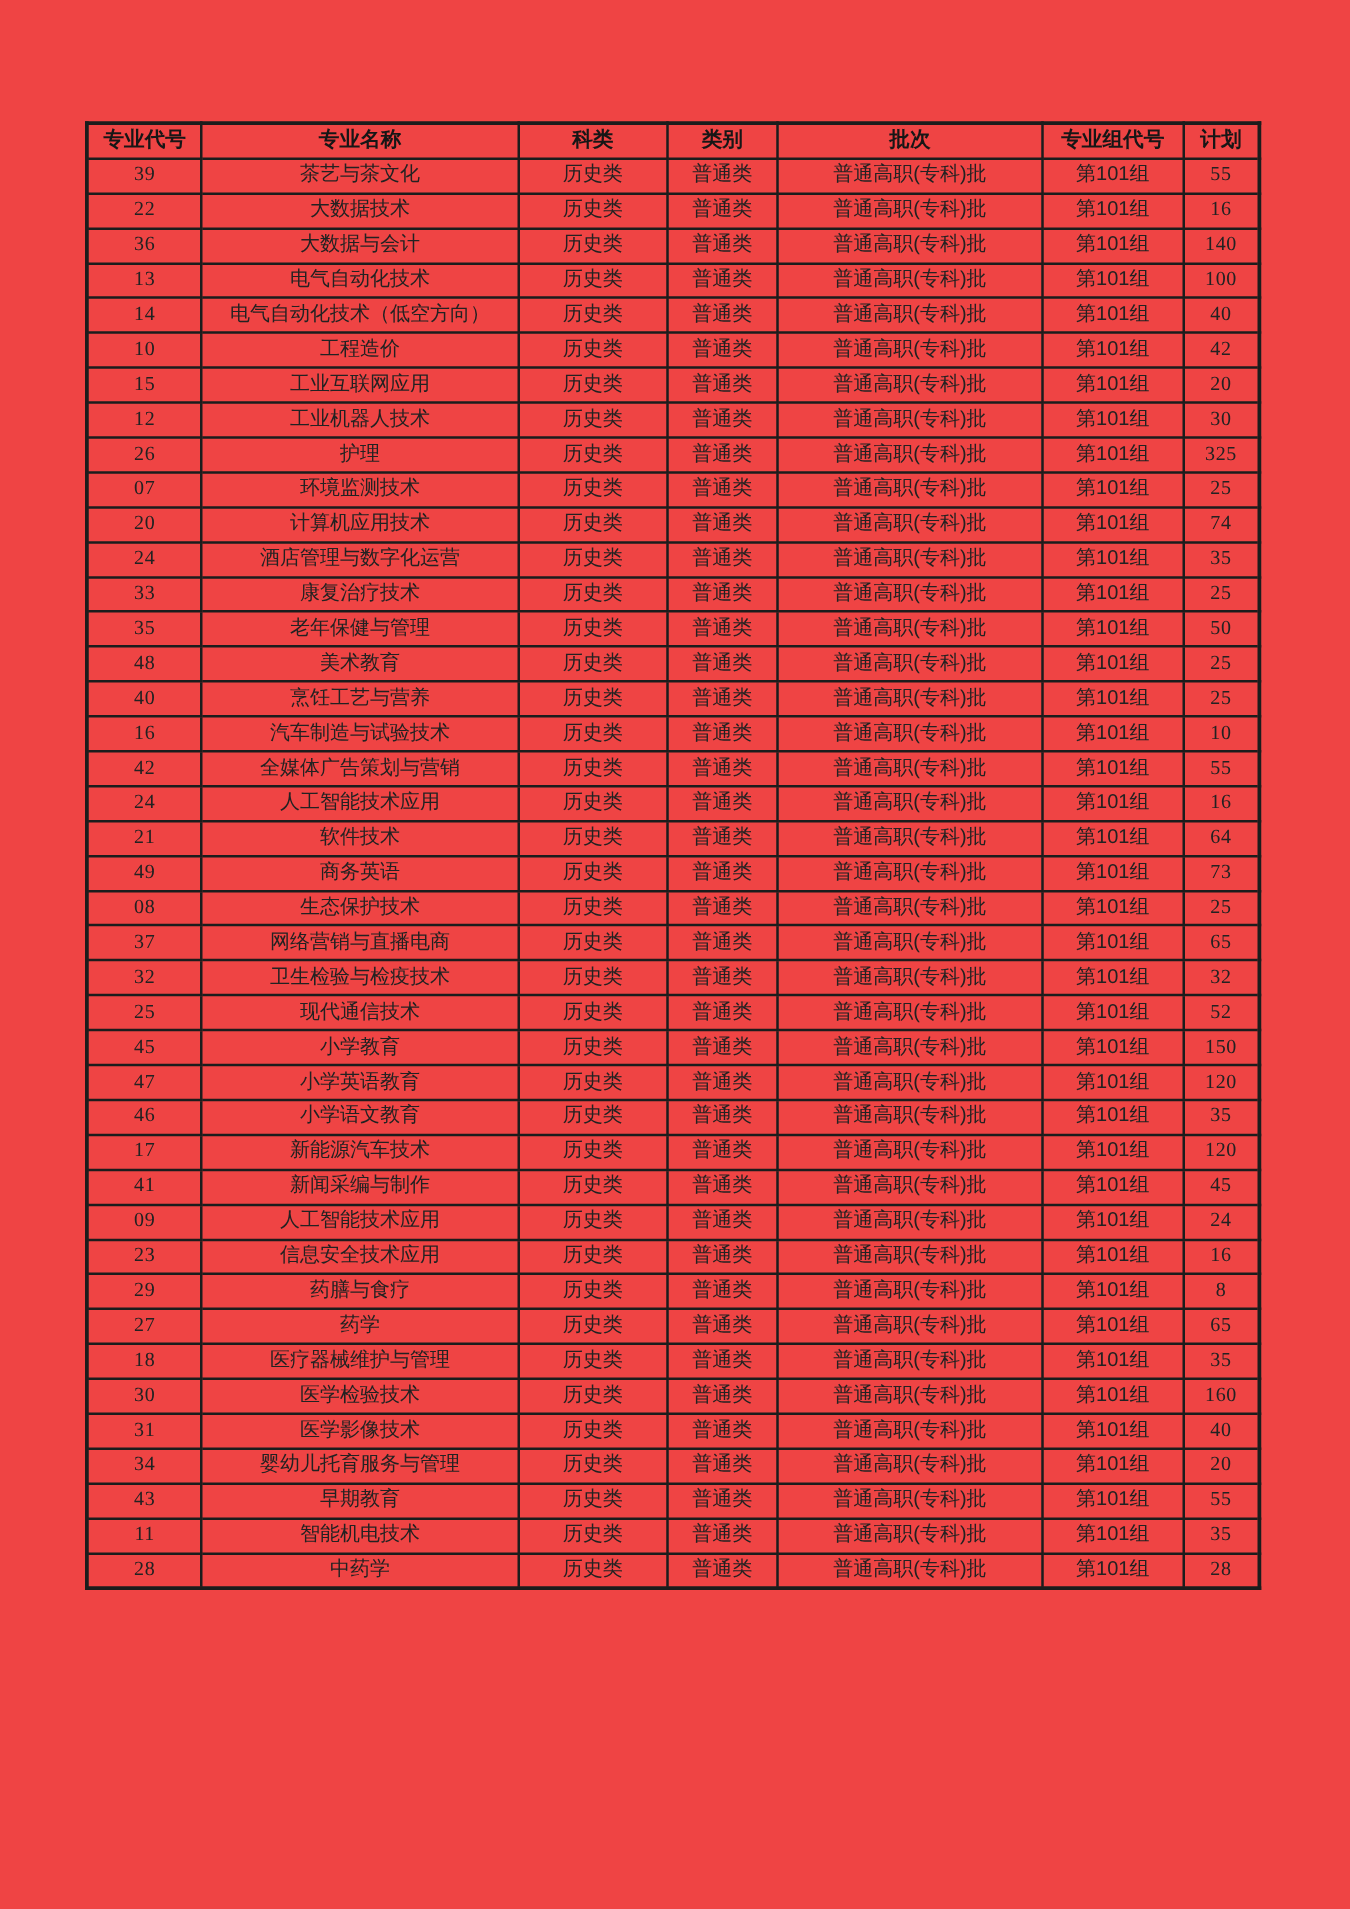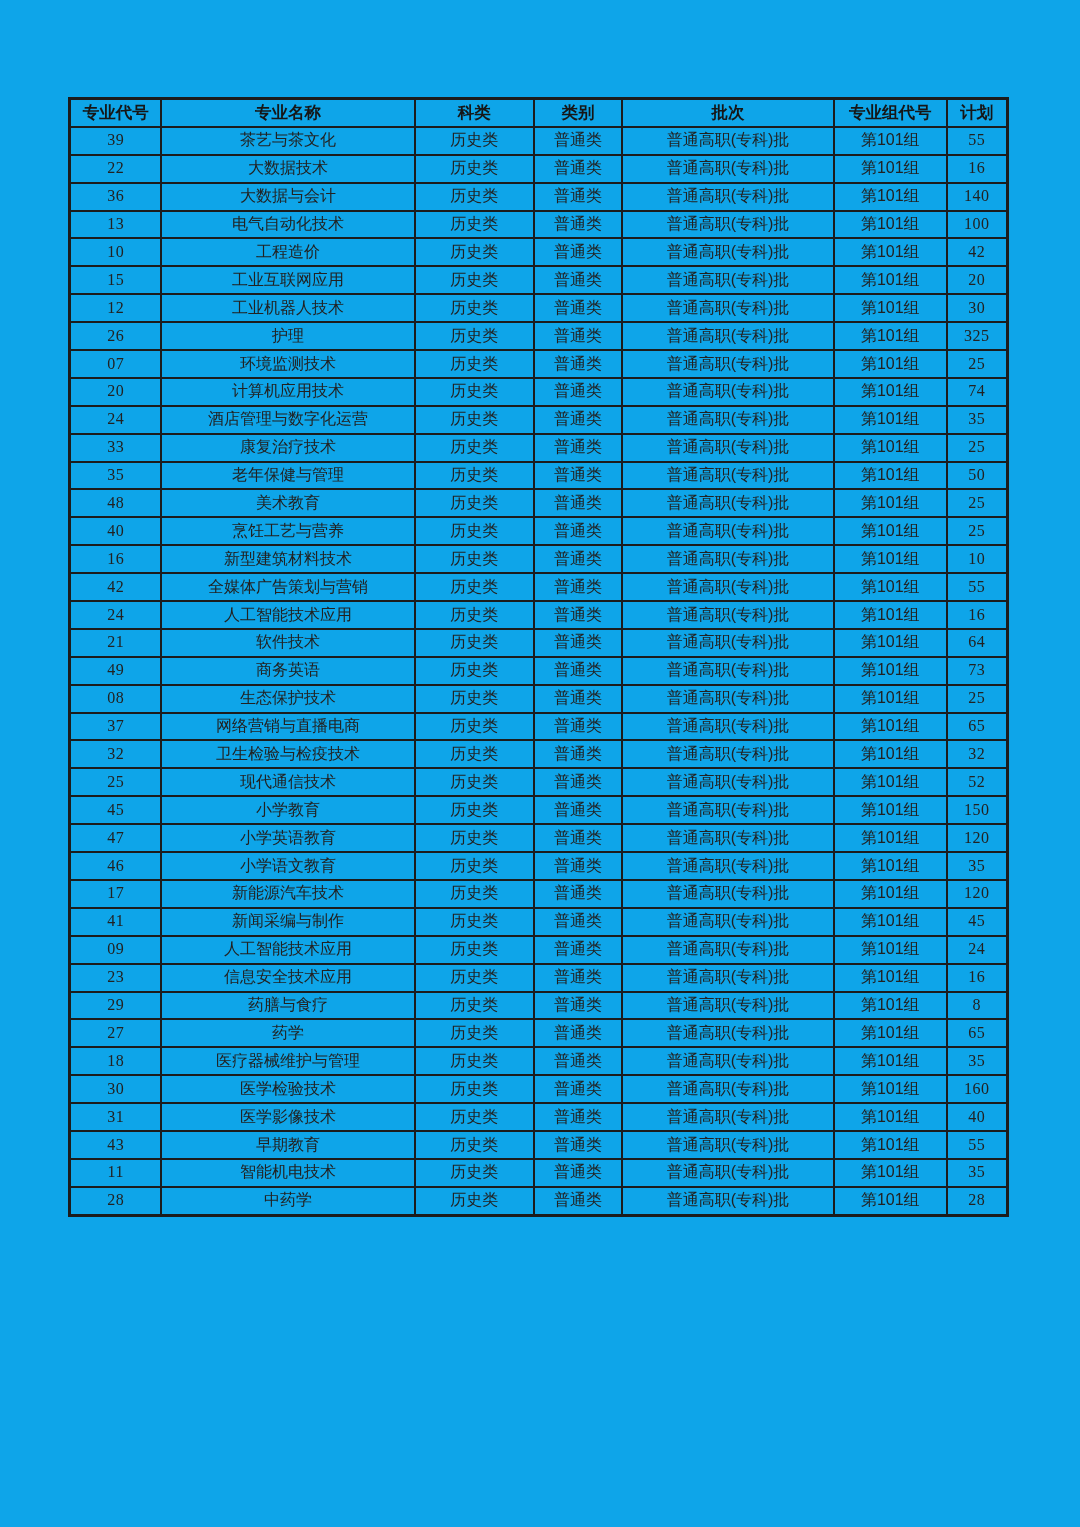--- a/index.html
+++ b/index.html
@@ -4,21 +4,21 @@
 <style>
   html, body {
     margin: 0;
     padding: 0;
     background: #ffffff;
   }
   .page {
     position: relative;
     width: 1080px;
     height: 1527px;
-    background: #0ea5e9;
+    background: #ef4444;
     font-family: "Liberation Sans", sans-serif;
     color: #1c1c1c;
     overflow: hidden;
   }
   table.admission-table {
     position: absolute;
     left: 68px;
     top: 97px;
     width: 941px;
     border-collapse: collapse;
@@ -105,20 +105,29 @@
         <tr>
           <td class="num">13</td>
           <td>电气自动化技术</td>
           <td>历史类</td>
           <td>普通类</td>
           <td>普通高职(专科)批</td>
           <td>第101组</td>
           <td class="num">100</td>
         </tr>
         <tr>
+          <td class="num">14</td>
+          <td>电气自动化技术（低空方向）</td>
+          <td>历史类</td>
+          <td>普通类</td>
+          <td>普通高职(专科)批</td>
+          <td>第101组</td>
+          <td class="num">40</td>
+        </tr>
+        <tr>
           <td class="num">10</td>
           <td>工程造价</td>
           <td>历史类</td>
           <td>普通类</td>
           <td>普通高职(专科)批</td>
           <td>第101组</td>
           <td class="num">42</td>
         </tr>
         <tr>
           <td class="num">15</td>
@@ -205,21 +214,21 @@
           <td class="num">40</td>
           <td>烹饪工艺与营养</td>
           <td>历史类</td>
           <td>普通类</td>
           <td>普通高职(专科)批</td>
           <td>第101组</td>
           <td class="num">25</td>
         </tr>
         <tr>
           <td class="num">16</td>
-          <td>新型建筑材料技术</td>
+          <td>汽车制造与试验技术</td>
           <td>历史类</td>
           <td>普通类</td>
           <td>普通高职(专科)批</td>
           <td>第101组</td>
           <td class="num">10</td>
         </tr>
         <tr>
           <td class="num">42</td>
           <td>全媒体广告策划与营销</td>
           <td>历史类</td>
@@ -391,20 +400,29 @@
           <td class="num">160</td>
         </tr>
         <tr>
           <td class="num">31</td>
           <td>医学影像技术</td>
           <td>历史类</td>
           <td>普通类</td>
           <td>普通高职(专科)批</td>
           <td>第101组</td>
           <td class="num">40</td>
+        </tr>
+        <tr>
+          <td class="num">34</td>
+          <td>婴幼儿托育服务与管理</td>
+          <td>历史类</td>
+          <td>普通类</td>
+          <td>普通高职(专科)批</td>
+          <td>第101组</td>
+          <td class="num">20</td>
         </tr>
         <tr>
           <td class="num">43</td>
           <td>早期教育</td>
           <td>历史类</td>
           <td>普通类</td>
           <td>普通高职(专科)批</td>
           <td>第101组</td>
           <td class="num">55</td>
         </tr>

